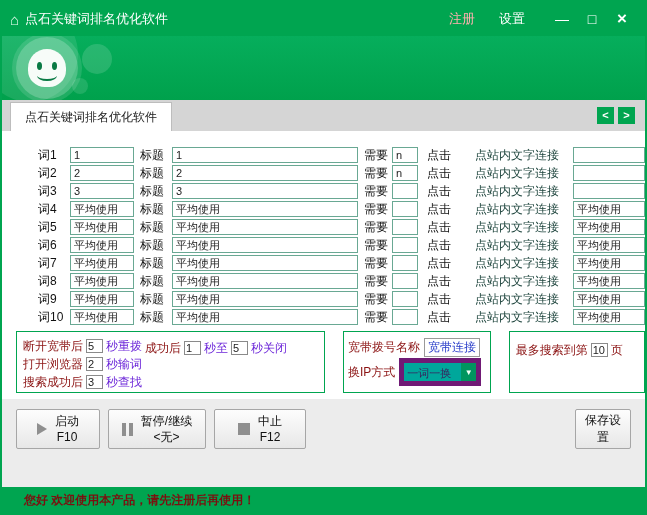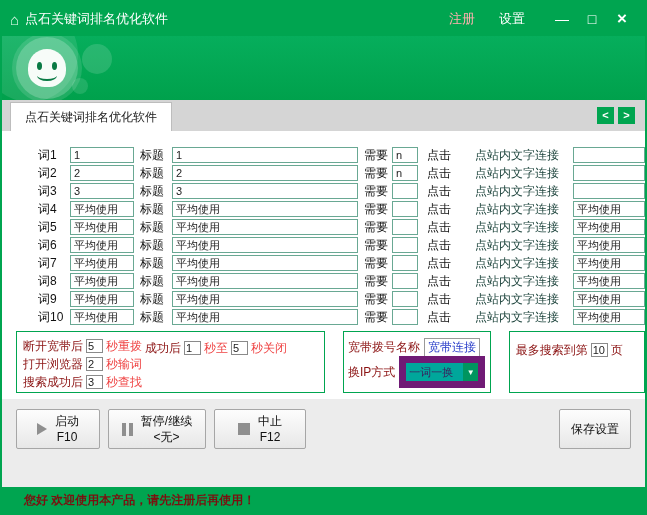--- a/index.html
+++ b/index.html
@@ -55,39 +55,39 @@
   .sch-muted{color:#A6A6A6;}
 
   
   .settings{display:flex;gap:18px;margin:5px 0 1px 14px;}
   .sbox{border:1px solid #00A550;height:62px;box-sizing:border-box;position:relative;background:#fff;}
   .boxA{width:318px;padding:5px 0 0 6px;}
   .boxB{width:152px;padding:5px 4px;}
   .boxC{width:140px;padding:9px 6px;}
   .tline{display:flex;align-items:center;height:18px;font-size:12px;white-space:nowrap;}
   .mlb{color:#8B1212;}
-  .plb{color:#ef4444;}
+  .plb{color:#6d28d9;}
   input.mini{width:17px;height:14px;border:1px solid #8A8A8A;font-size:11px;padding:0 1px;margin:0 3px;box-sizing:border-box;color:#222;outline:none;background:#fff;font-family:inherit;}
   .subcol{position:absolute;left:128px;top:7px;}
   .subcol .tline{margin-bottom:10px;}
   .bline{display:flex;align-items:center;height:20px;margin-bottom:5px;font-size:12px;white-space:nowrap;}
   .bb-name{border:1px solid #9A9A9A;color:#2438C8;font-size:12px;padding:0 3px;margin-left:4px;height:17px;line-height:17px;cursor:pointer;background:#fff;}
-  .dropdown{display:flex;align-items:center;margin-left:4px;height:18px;background:#00A79B;border:7px solid #701a75;cursor:pointer;}
+  .dropdown{display:flex;align-items:flex-end;margin-left:4px;height:18px;background:#00A79B;border:5px solid #701a75;cursor:pointer;}
   .dd-text{width:54px;padding-left:3px;font-size:11px;color:#3A1F5C;}
   .dd-arrow{width:15px;height:100%;background:#00955F;color:#F0FFF6;font-size:8px;display:flex;align-items:center;justify-content:center;}
   .pg-in{width:24px;}
 
   
   .actions{display:flex;align-items:flex-start;padding:10px 14px 0 14px;gap:8px;height:52px;box-sizing:border-box;}
   .btn{display:flex;align-items:center;justify-content:center;gap:8px;height:40px;background:linear-gradient(#FDFDFD,#E7E7E7);border:1px solid #A6A6A6;border-radius:2px;font-size:12px;color:#111;cursor:pointer;font-family:inherit;}
   .btn-start{width:84px;}
   .btn-pause{width:98px;}
   .btn-stop{width:92px;}
   .btn-hot{width:80px;}
-  .btn-save,.btn-restore{width:72px;}
+  .btn-save,.btn-restore{width:56px;}
   .right-group{margin-left:auto;display:flex;gap:8px;}
   .btn-col{display:flex;flex-direction:column;align-items:center;line-height:1.35;}
   .icon-play{width:0;height:0;border-left:10px solid #8F8F8F;border-top:6px solid transparent;border-bottom:6px solid transparent;}
   .icon-pause{display:flex;gap:3px;}
   .icon-pause i{width:4px;height:13px;background:#8F8F8F;}
   .icon-stop{width:12px;height:12px;background:#8F8F8F;}
 
   
   .statusbar{position:absolute;left:0;right:0;bottom:0;height:26px;background:#00A550;display:flex;align-items:center;padding-left:22px;font-size:12px;color:#7A1010;font-weight:bold;}
 </style>

